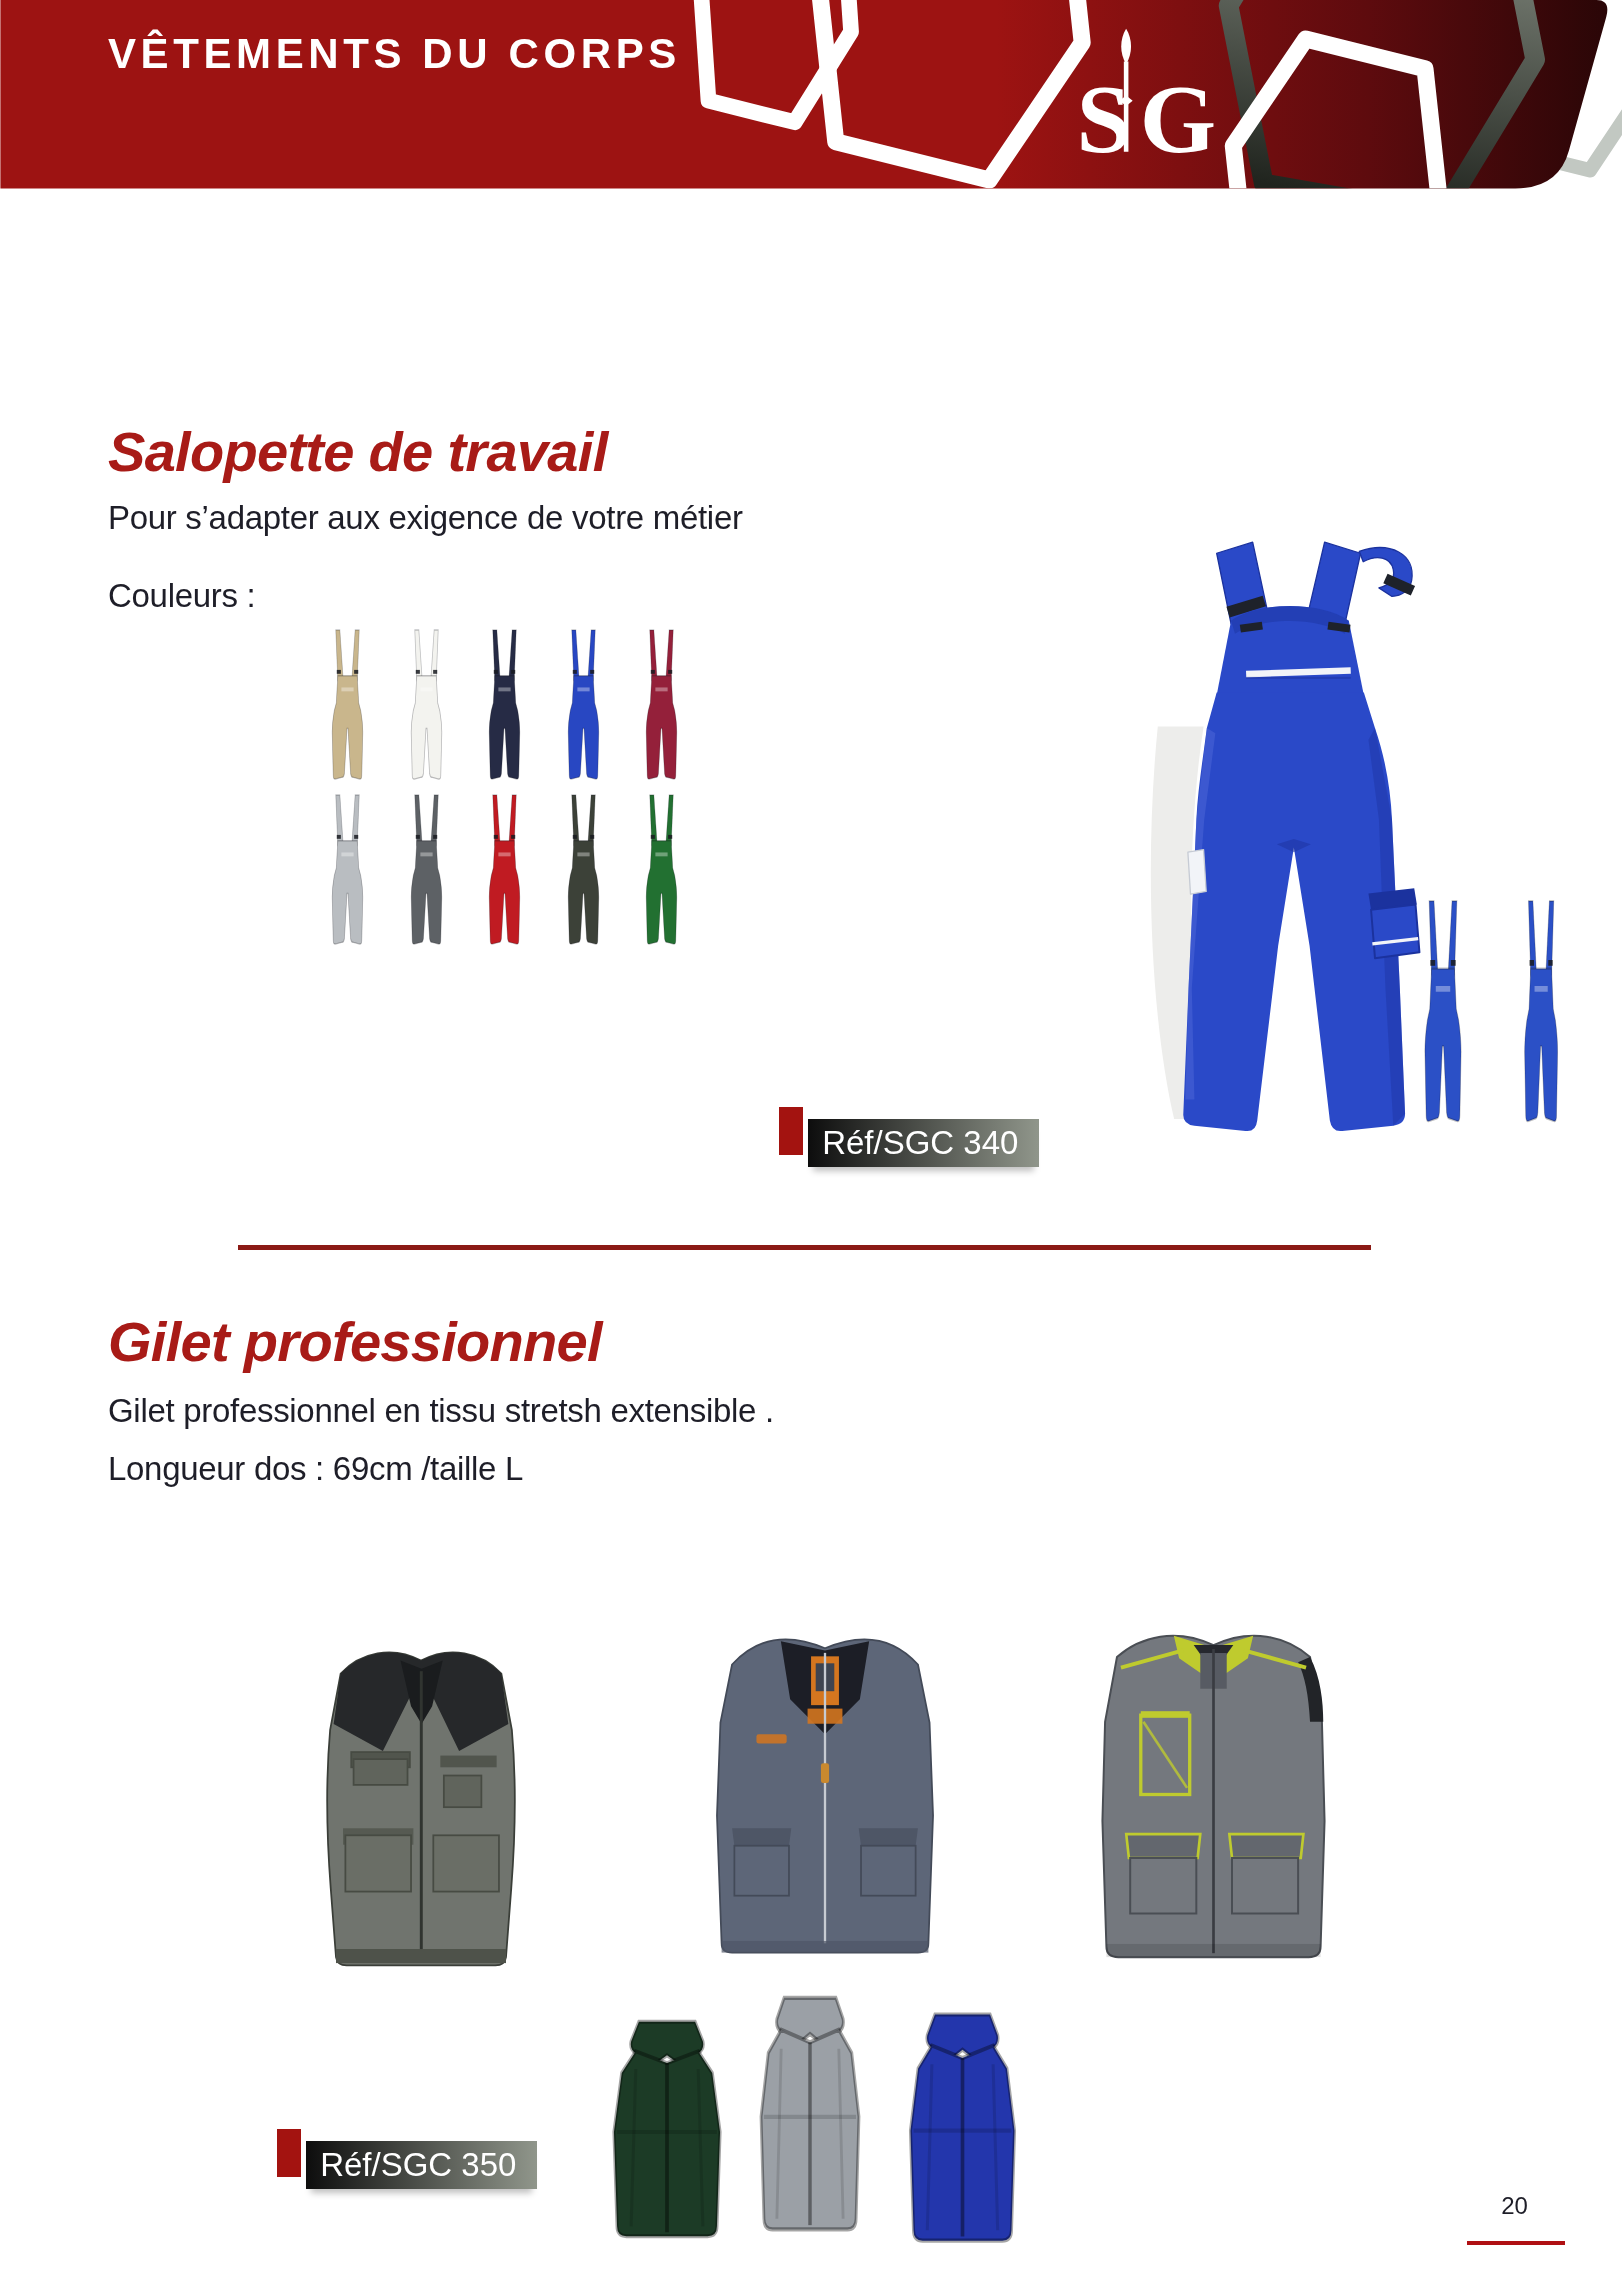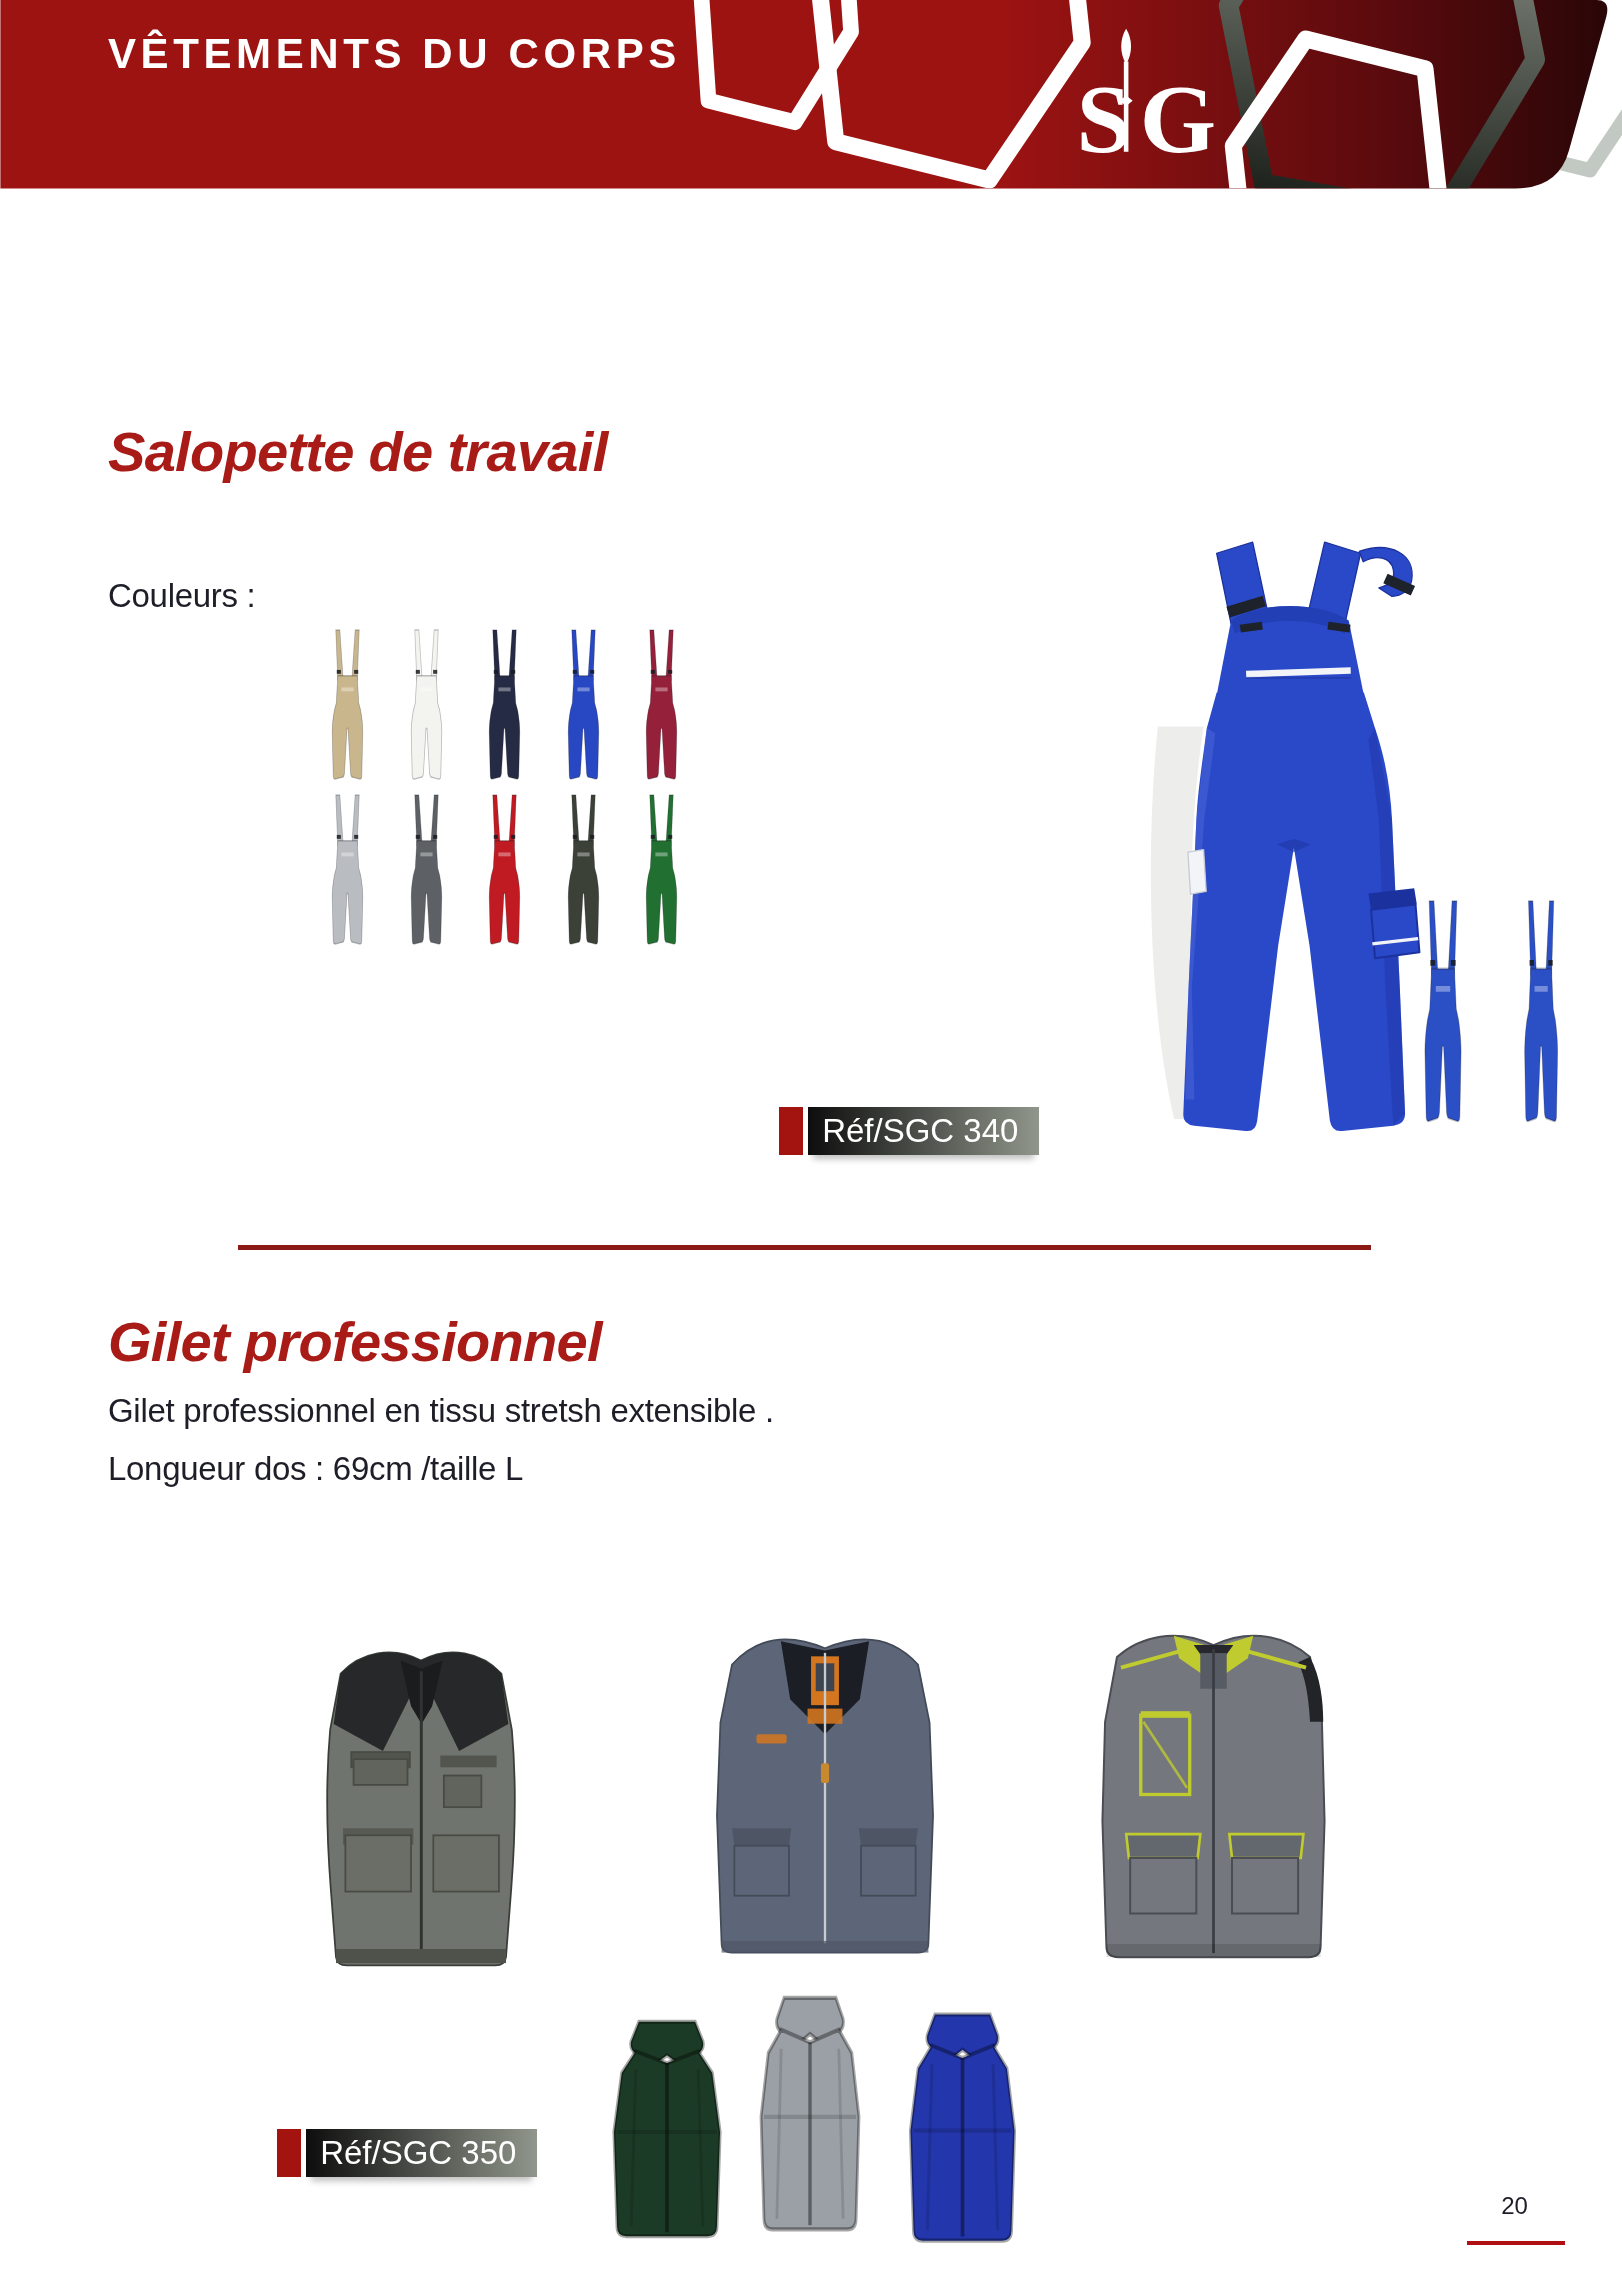--- a/index.html
+++ b/index.html
@@ -11,21 +11,21 @@
   .banner-line.l1{top:30px;}
   .banner-line.l2{top:115px;}
   .section-title{left:108px;font-size:56px;font-weight:700;font-style:italic;letter-spacing:-0.7px;white-space:nowrap;}
   .body-text{left:108px;font-size:33px;letter-spacing:-0.3px;color:#1E1E28;white-space:nowrap;}
   .swatch-row{left:322px;display:flex;gap:27.5px;}
   .swatch{width:51px;height:156px;display:block;}
   .divider{left:238px;top:1245px;width:1133px;height:4.6px;}
   .badge{display:flex;align-items:stretch;}
   .badge .bar{width:23.6px;height:48px;margin-right:5.2px;}
   .badge .plate{height:48px;width:217px;display:flex;align-items:center;padding-left:14.4px;
-                color:#FFFFFF;font-size:33px;white-space:nowrap;box-shadow:0 9.2px 6.5px -5.2px rgba(0,0,0,0.25);}
+                color:#FFFFFF;font-size:33px;white-space:nowrap;box-shadow:0 9.2px 6.5px -5.2px rgba(0,0,0,0.25);margin-top:12px;}
   .badge-340{left:779px;top:1107px;}
   .badge-350{left:277px;top:2129px;border-radius:17px;}
   .page-number{left:1462px;top:2192px;width:105px;text-align:center;font-size:24px;color:#1E1E28;}
   .page-underline{left:1467px;top:2241px;width:98px;height:3.9px;}
   svg{display:block;}
 </style>
 </head>
 <body>
 
 <div class="page">
@@ -63,20 +63,21 @@
         <path d="M1721,44 C1731,60 1731,82 1721,98 C1711,82 1711,60 1721,44 Z"></path>
         <rect x="1717.5" y="94" width="7" height="138"></rect>
         <path d="M1721,146 l10,8 l-10,8 l-10,-8 Z"></path>
       </g>
     </g>
   </svg>
 
   <div class="abs banner-line l1">VÊTEMENTS DU CORPS</div>
 
   <div class="abs section-title" style="top: 419px; color: rgb(168, 27, 23);">Salopette de travail</div>
+  <div class="abs body-text" style="top: 499px; color: rgb(30, 30, 40);">Pour s’adapter aux exigence de votre métier</div>
   <div class="abs body-text" style="top: 577px; color: rgb(30, 30, 40);">Couleurs :</div>
 
   <svg width="0" height="0" style="position:absolute" aria-hidden="true">
     <defs>
       <g id="sym-overalls">
         <path d="M27,3 L35,3 L41,50 L31,55 Z" stroke="rgba(20,22,30,0.25)" stroke-width="1.5"></path>
         <path d="M73,3 L65,3 L59,50 L69,55 Z" stroke="rgba(20,22,30,0.25)" stroke-width="1.5"></path>
         <path d="M31,50 L69,50 L72,78 L76,86 C79,95 80,102 80,108 L78,152 Q78,156 74,156 L60,154 Q57,154 56,150 L51,104 L49,104 L44,150 Q43,154 40,154 L26,156 Q22,156 22,152 L20,108 C20,102 21,95 24,86 L28,78 Z" stroke="rgba(20,22,30,0.28)" stroke-width="1.5"></path>
         <rect x="29" y="44" width="8" height="4" fill="#181A20" opacity="0.85"></rect>
         <rect x="63" y="44" width="8" height="4" fill="#181A20" opacity="0.85"></rect>

